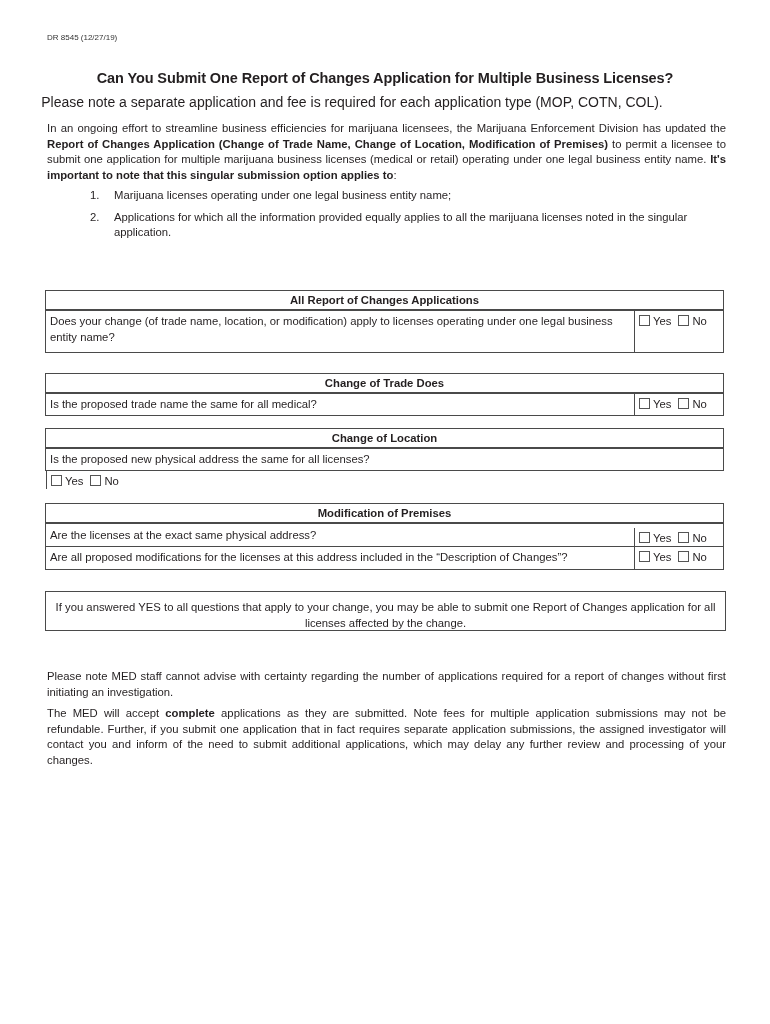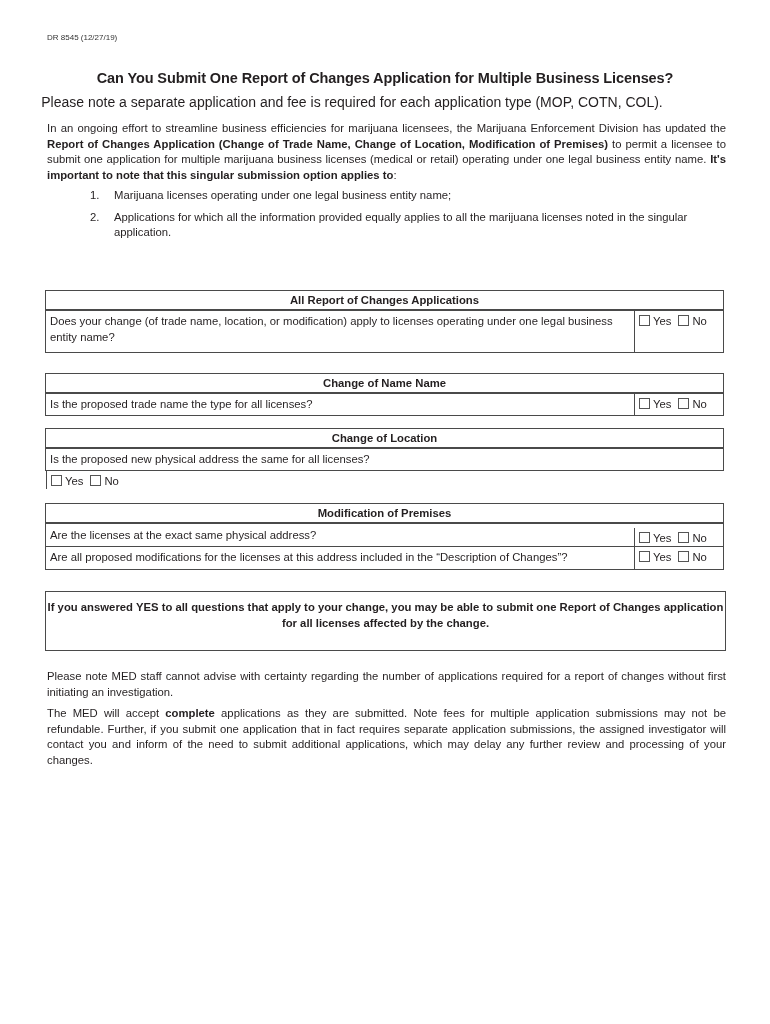--- a/index.html
+++ b/index.html
@@ -15,22 +15,22 @@
   .list-item { display:flex; margin-bottom:6px; }
   .list-num { width:24px; flex:none; }
   .box { position:absolute; left:45px; width:679px; border:1.5px solid #4a4a4a; box-sizing:border-box; font-size:11.3px; }
   .box .hdr { text-align:center; font-weight:bold; border-bottom:1px solid #4a4a4a; height:18px; line-height:18px; }
   .box .row { display:flex; border-top:1px solid #4a4a4a; }
   .box .row:first-of-type { border-top:none; }
   .box .q { flex:1; padding:3px 4px; line-height:15.5px; }
   .box .ans { width:89px; flex:none; border-left:1px solid #4a4a4a; padding-top:3px; padding-left:4px; box-sizing:border-box; display:flex; align-items:flex-start; }
   .cb { display:inline-block; width:11px; height:11px; border:1px solid #555; box-sizing:border-box; margin-right:3px; margin-top:1px; background:#fff; }
   .cb-label { margin-right:7px; line-height:15px; }
-  .notice { position:absolute; left:45px; width:681px; top:591px; height:60px; border:1.5px solid #4a4a4a; box-sizing:border-box;
-            text-align:center; font-weight:bold; font-size:11.3px; line-height:16px; padding-top:7px; }
+  .notice { position:absolute; left:45px; width:681px; top:591px; height:40px; border:1.5px solid #4a4a4a; box-sizing:border-box;
+            text-align:center; font-weight:normal; font-size:11.3px; line-height:16px; padding-top:7px; }
   .para { position:absolute; left:47px; width:679px; font-size:11.3px; line-height:15.5px; text-align:justify; }
 </style>
 </head>
 <body>
 
 <div class="form-id">DR 8545 (12/27/19)</div>
 <div class="title">Can You Submit One Report of Changes Application for Multiple Business Licenses?</div>
 <div class="subtitle">Please note a separate application and fee is required for each application type (MOP, COTN, COL).</div>
 
 <div class="intro"><span>In an ongoing effort to streamline business efficiencies for marijuana licensees, the Marijuana Enforcement Division has updated the </span><b>Report of Changes Application (Change of Trade Name, Change of Location, Modification of Premises)</b><span> to permit a licensee to submit one application for multiple marijuana business licenses (medical or retail) operating under one legal business entity name. </span><b>It's important to note that this singular submission option applies to</b><span>:</span></div>
@@ -53,23 +53,23 @@
     <div class="ans">
       <span class="cb"></span>
         <span class="cb-label">Yes</span>
       <span class="cb"></span>
         <span class="cb-label">No</span>
     </div>
   </div>
 </div>
 
 <div class="box" style="top:373px;">
-  <div class="hdr">Change of Name Name</div>
+  <div class="hdr">Change of Trade Does</div>
   <div class="row" style="height:21px;">
-    <div class="q">Is the proposed trade name the type for all licenses?</div>
+    <div class="q">Is the proposed trade name the same for all medical?</div>
     <div class="ans">
       <span class="cb"></span>
         <span class="cb-label">Yes</span>
       <span class="cb"></span>
         <span class="cb-label">No</span>
     </div>
   </div>
 </div>
 
 <div class="box" style="top:428px;">

